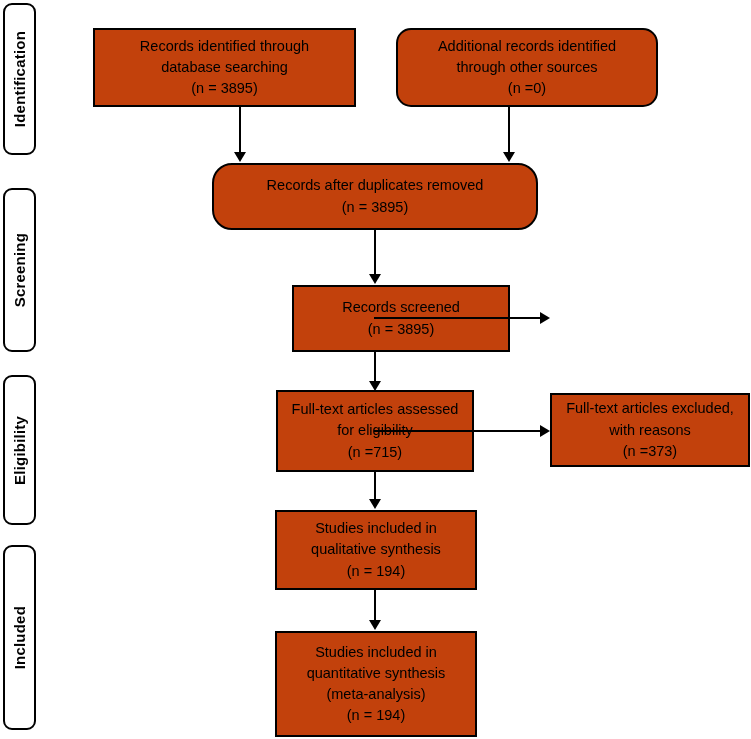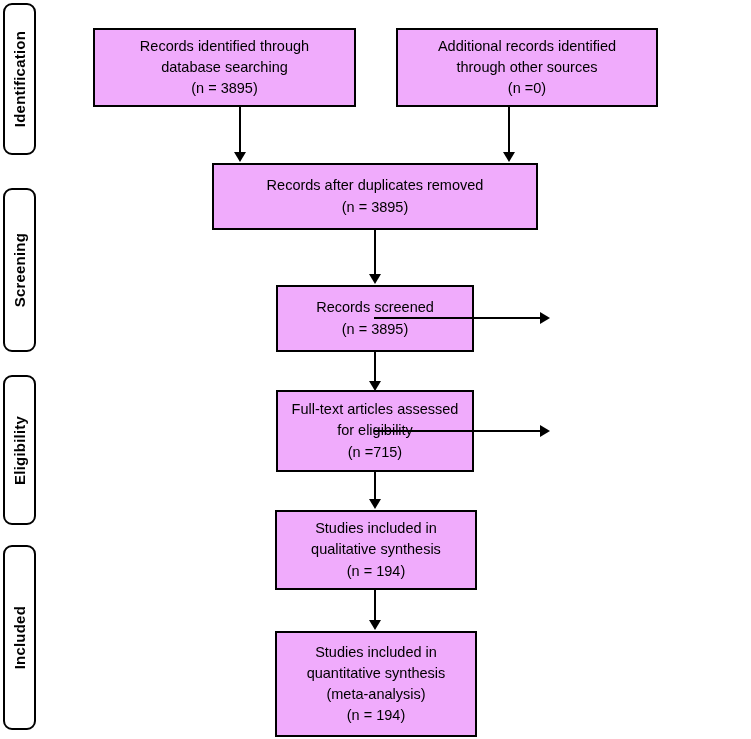--- a/index.html
+++ b/index.html
@@ -36,21 +36,21 @@
     color: #000000;
     white-space: nowrap;
     line-height: 1;
   }
 
   
   .node {
     position: absolute;
     box-sizing: border-box;
     border: 2px solid #000000;
-    background: #f0abfc;
+    background: #c2410c;
     display: flex;
     align-items: center;
     justify-content: center;
     text-align: center;
     padding: 4px 6px;
   }
   .node .node-text {
     font-size: 14.5px;
     line-height: 1.45;
     color: #000000;
@@ -105,61 +105,66 @@
   <div class="phase" style="left:3px; top:545px; width:33px; height:185px;">
     <span class="phase-label">Included</span>
   </div>
 
   <div class="node" style="left:93px; top:28px; width:263px; height:79px;">
     <span class="node-text">Records identified through
 database searching
 (n = 3895)</span>
   </div>
 
-  <div class="node" style="left:396px; top:28px; width:262px; height:79px;">
+  <div class="node" style="left:396px; top:28px; width:262px; height:79px;border-radius:15px;">
     <span class="node-text">Additional records identified
 through other sources
 (n =0)</span>
   </div>
 
   <div class="conn-v" style="left:239px; top:107px; height:47px;"></div>
   <div class="arrow-down" style="left:234px; top:152px;"></div>
 
   <div class="conn-v" style="left:508px; top:107px; height:47px;"></div>
   <div class="arrow-down" style="left:503px; top:152px;"></div>
 
-  <div class="node" style="left:212px; top:163px; width:326px; height:67px;">
+  <div class="node" style="left:212px; top:163px; width:326px; height:67px;border-radius:20px;">
     <span class="node-text">Records after duplicates removed
 (n = 3895)</span>
   </div>
 
   <div class="conn-v" style="left:374px; top:230px; height:46px;"></div>
   <div class="arrow-down" style="left:369px; top:274px;"></div>
 
-  <div class="node" style="left:276px; top:285px; width:198px; height:67px;">
+  <div class="node" style="left:292px; top:285px; width:218px; height:67px;">
     <span class="node-text">Records screened
 (n = 3895)</span>
   </div>
 
   <div class="conn-h" style="left:374px; top:317px; width:168px;"></div>
   <div class="arrow-right" style="left:540px; top:312px;"></div>
 
 
   <div class="conn-v" style="left:374px; top:352px; height:33px;"></div>
   <div class="arrow-down" style="left:369px; top:381px;"></div>
 
   <div class="node" style="left:276px; top:390px; width:198px; height:82px;">
     <span class="node-text">Full-text articles assessed
 for eligibility
 (n =715)</span>
   </div>
 
   <div class="conn-h" style="left:374px; top:430px; width:168px;"></div>
   <div class="arrow-right" style="left:540px; top:425px;"></div>
 
+  <div class="node" style="left:550px; top:393px; width:200px; height:74px;">
+    <span class="node-text">Full-text articles excluded,
+with reasons
+(n =373)</span>
+  </div>
 
   <div class="conn-v" style="left:374px; top:472px; height:30px;"></div>
   <div class="arrow-down" style="left:369px; top:499px;"></div>
 
   <div class="node" style="left:275px; top:510px; width:202px; height:80px;">
     <span class="node-text">Studies included in
 qualitative synthesis
 (n = 194)</span>
   </div>
 

